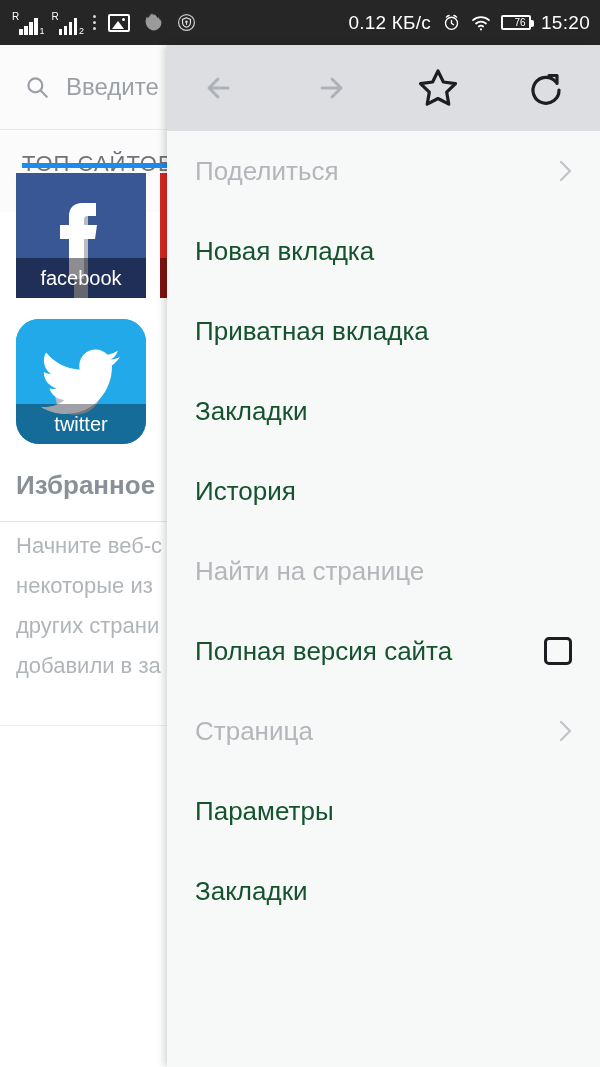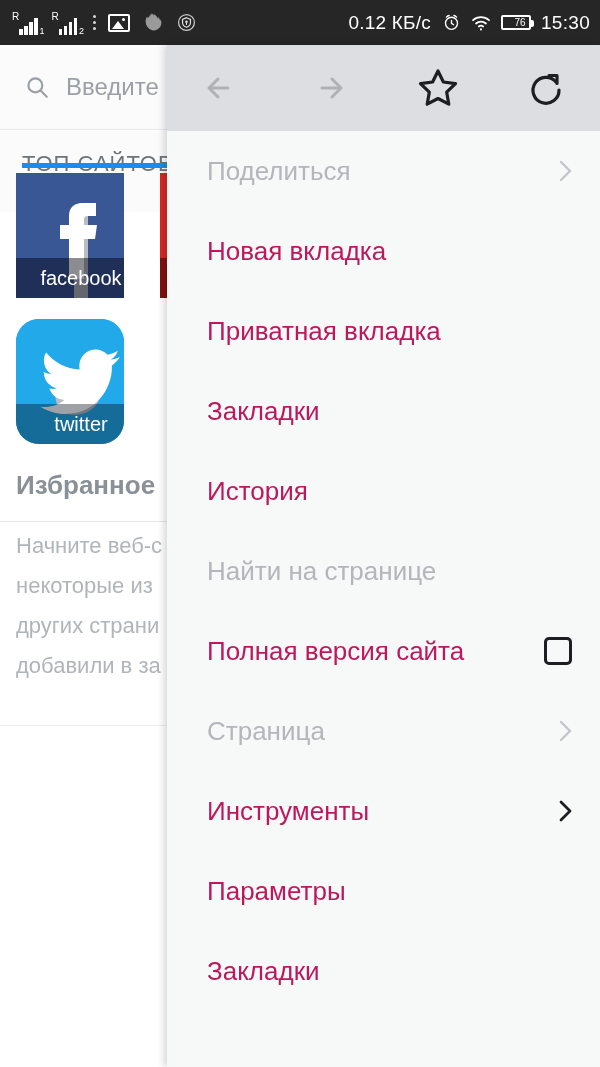--- a/index.html
+++ b/index.html
@@ -52,21 +52,21 @@
     border-bottom:1px solid #e8e8e8;
   }
   .mag{width:26px;height:26px;flex:0 0 auto;margin-right:16px;}
   .urlbar .ph{font-size:24px;color:#9aa0a6;white-space:nowrap;}
 
   .tabsrow{position:absolute;left:0;top:86px;width:600px;height:81px;background:#fbfbfb;}
   .tabname{position:absolute;left:22px;top:20px;font-size:22px;letter-spacing:1px;color:#6d7378;white-space:nowrap;}
   .tabunderline{position:absolute;left:22px;top:118px;width:280px;height:5px;background:#1a8cf0;}
 
   .tiles{position:absolute;left:0;top:128px;width:600px;}
-  .tile{position:absolute;width:108px;height:125px;overflow:hidden;}
+  .tile{position:absolute;width:130px;height:125px;overflow:hidden;}
   .tile .art{position:absolute;left:0;top:0;width:130px;height:125px;}
   .tile .cap{position:absolute;left:0;bottom:0;width:130px;height:40px;display:flex;align-items:center;justify-content:center;color:#fff;font-size:20px;}
 
   .fb{left:16px;top:0;}
   .fb .art{background:#3a5795;}
   .fb .cap{background:rgba(0,0,10,0.45);}
   .tw{left:16px;top:146px;border-radius:23px;}
   .tw .art{background:#22a9e9;}
   .tw .cap{background:rgba(0,10,20,0.38);}
   .yt{left:160px;top:0;width:8px;}
@@ -89,23 +89,23 @@
   .menu-header{
     position:absolute;left:0;top:0;width:433px;height:86px;background:#dddee2;
     display:flex;align-items:center;
   }
   .mh-btn{flex:1 1 0;display:flex;align-items:center;justify-content:center;height:86px;}
   .mh-btn svg{display:block;}
 
   .menu-list{position:absolute;left:0;top:86px;width:433px;}
   .mi{
     position:relative;height:80px;display:flex;align-items:center;
-    box-sizing:border-box;padding:0 28px 0 40px;
-  }
-  .mi .lbl{font-size:26px;color:#be185d;white-space:nowrap;}
+    box-sizing:border-box;padding:0 28px 0 28px;
+  }
+  .mi .lbl{font-size:26px;color:#14532d;white-space:nowrap;}
   .mi.disabled .lbl{color:#b3b6ba;}
   .mi .right{margin-left:auto;display:flex;align-items:center;}
   .chev{width:13px;height:22px;}
   .cbx{width:28px;height:28px;border:3px solid #1c1e21;border-radius:5px;box-sizing:border-box;}
 </style>
 </head>
 <body>
 
 <div id="root">
 
@@ -176,21 +176,21 @@
           <path d="M5.8 10.6C7.5 9.1 9.7 8.2 12 8.2s4.5.9 6.2 2.4" fill="none" stroke="#fff" stroke-width="2.2" stroke-linecap="round"></path>
           <path d="M9.3 14.4c.8-.7 1.7-1.1 2.7-1.1s1.9.4 2.7 1.1" fill="none" stroke="#fff" stroke-width="2.2" stroke-linecap="round"></path>
           <circle cx="12" cy="18" r="1.3" fill="#fff"></circle>
         </svg>
       </span>
 
       <span class="battery">
         <span>76</span>
       </span>
 
-      <span class="clock-txt">15:30</span>
+      <span class="clock-txt">15:20</span>
     </div>
   </div>
 
   <div class="page">
 
     <div class="urlbar">
       <span class="mag">
         <svg width="26" height="26" viewBox="0 0 24 24" aria-hidden="true">
           <circle cx="10.5" cy="10.5" r="6.4" fill="none" stroke="#9aa0a6" stroke-width="2"></circle>
           <path d="M15.3 15.3L21 21" stroke="#9aa0a6" stroke-width="2" stroke-linecap="round"></path>
@@ -312,28 +312,20 @@
 
       <div class="mi disabled">
         <span class="lbl">Страница</span>
         <span class="right">
           <svg class="chev" viewBox="0 0 13 22" aria-hidden="true">
               <path d="M2 2l9 9-9 9" fill="none" stroke="#c2c5c9" stroke-width="2.4" stroke-linecap="round" stroke-linejoin="round"></path>
             </svg>
         </span>
       </div>
 
-      <div class="mi">
-        <span class="lbl">Инструменты</span>
-        <span class="right">
-          <svg class="chev" viewBox="0 0 13 22" aria-hidden="true">
-              <path d="M2 2l9 9-9 9" fill="none" stroke="#1c1e21" stroke-width="2.8" stroke-linecap="round" stroke-linejoin="round"></path>
-            </svg>
-        </span>
-      </div>
 
       <div class="mi">
         <span class="lbl">Параметры</span>
       </div>
 
       <div class="mi">
         <span class="lbl">Закладки</span>
       </div>
 
     </div>

